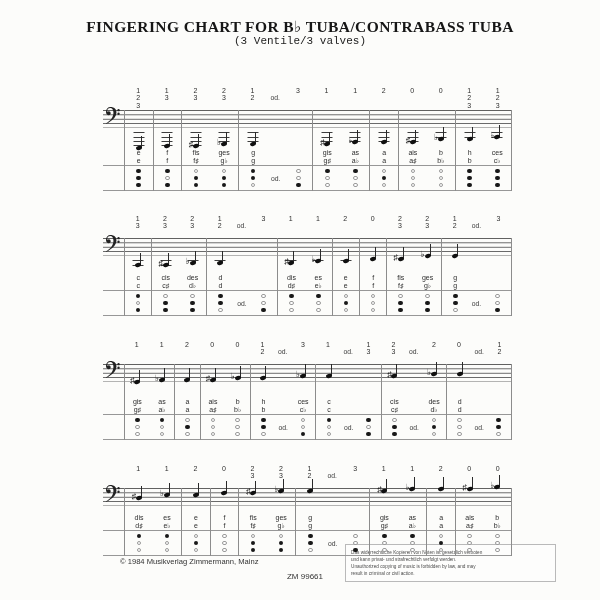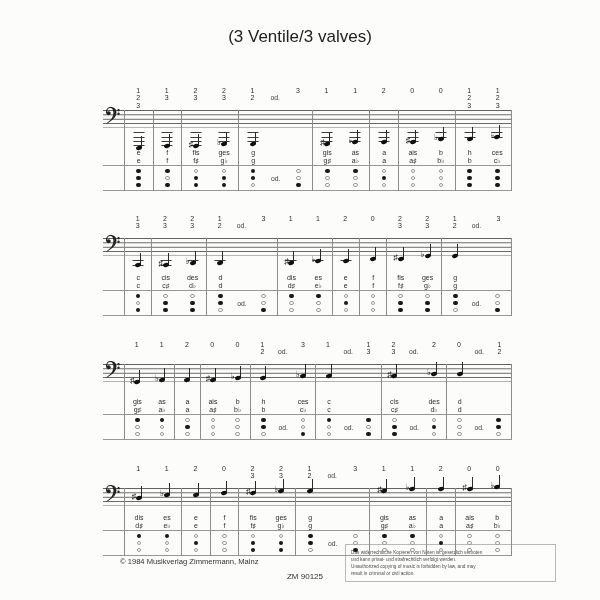--- a/index.html
+++ b/index.html
@@ -8,22 +8,22 @@
     background:#fcfcfa;color:#1c1c1c;
     font-family:"Liberation Sans",sans-serif;
   }
   
   .hdr{position:absolute;left:0;top:18px;width:600px;text-align:center;}
   .t1,.t2{
     font-family:"Liberation Serif","DejaVu Serif",serif;
     font-weight:bold;font-size:15.5px;letter-spacing:.4px;line-height:17px;color:#161616;
   }
   .sub{
-    margin-top:9px;font-family:Liberation Sans, sans-serif;
-    font-size:17px;color:#222;
+    font-family:Liberation Mono, monospace;
+    font-size:11px;color:#222;
   }
   
   .system{position:absolute;left:103px;width:409px;}
   .staff{
     position:absolute;left:0;right:0;top:24px;height:18.4px;z-index:0;
     background-image:linear-gradient(#555 1px,transparent 1px);
     background-size:100% 4.4px;background-repeat:repeat-y;
   }
   .clef{position:absolute;left:1px;top:20px;z-index:2;}
   .hline{position:absolute;left:0;right:0;height:1px;background:#979797;z-index:1;}
@@ -57,20 +57,21 @@
            font-size:8px;color:#333;}
   .notice{position:absolute;left:345px;top:544px;width:211px;box-sizing:border-box;
           border:1px solid #b9b9b9;background:#fdfdfc;padding:4px 5px;
           font-size:4.7px;line-height:1.5;color:#4a4a4a;}
   .notice div{white-space:nowrap;overflow:hidden;}
 </style>
 </head>
 <body>
 
 <div class="hdr">
+  <div class="t2">FINGERING CHART FOR B♭ TUBA/CONTRABASS TUBA</div>
   <div class="sub">(3 Ventile/3 valves)</div>
 </div>
 
 <div id="systems-root">
     <div class="system" style="top: 86px; height: 105.4px;">
       <div class="staff"></div>
       <div class="clef"><svg width="17" height="21" viewBox="0 0 18 22">
           <g fill="#222">
             <path d="M6.8,1 C10.8,1 13.2,3.3 13.2,6.6 C13.2,12.2 7.4,16.6 2.4,18.8 L2.1,18.2 C6.5,15.7 10,12 10,7 C10,4.2 8.7,2.1 6.6,2.1 C4.8,2.1 3.4,3.4 3.4,5.1 C3.4,5.4 3.45,5.7 3.55,5.95 C3.9,5.6 4.4,5.4 5,5.4 C6.2,5.4 7.1,6.3 7.1,7.5 C7.1,8.7 6.2,9.6 5,9.6 C3.4,9.6 2.1,8.3 2.1,6.3 C2.1,3.2 4.1,1 6.8,1 Z"></path>
             <circle cx="15.4" cy="4.3" r="1.25"></circle>
@@ -1373,19 +1374,19 @@
                 <div class="dot-o"></div>
               </div>
             </div>
           </div>
         </div>
       </div>
     </div>
   </div>
 
 <div class="copy">© 1984 Musikverlag Zimmermann, Mainz</div>
-<div class="catalog">ZM 90125</div>
+<div class="catalog">ZM 99661</div>
 <div class="notice">
   <div>Das widerrechtliche Kopieren von Noten ist gesetzlich verboten</div>
   <div>und kann privat- und strafrechtlich verfolgt werden.</div>
   <div>Unauthorized copying of music is forbidden by law, and may</div>
   <div>result in criminal or civil action.</div>
 </div>
 
 </body></html>

